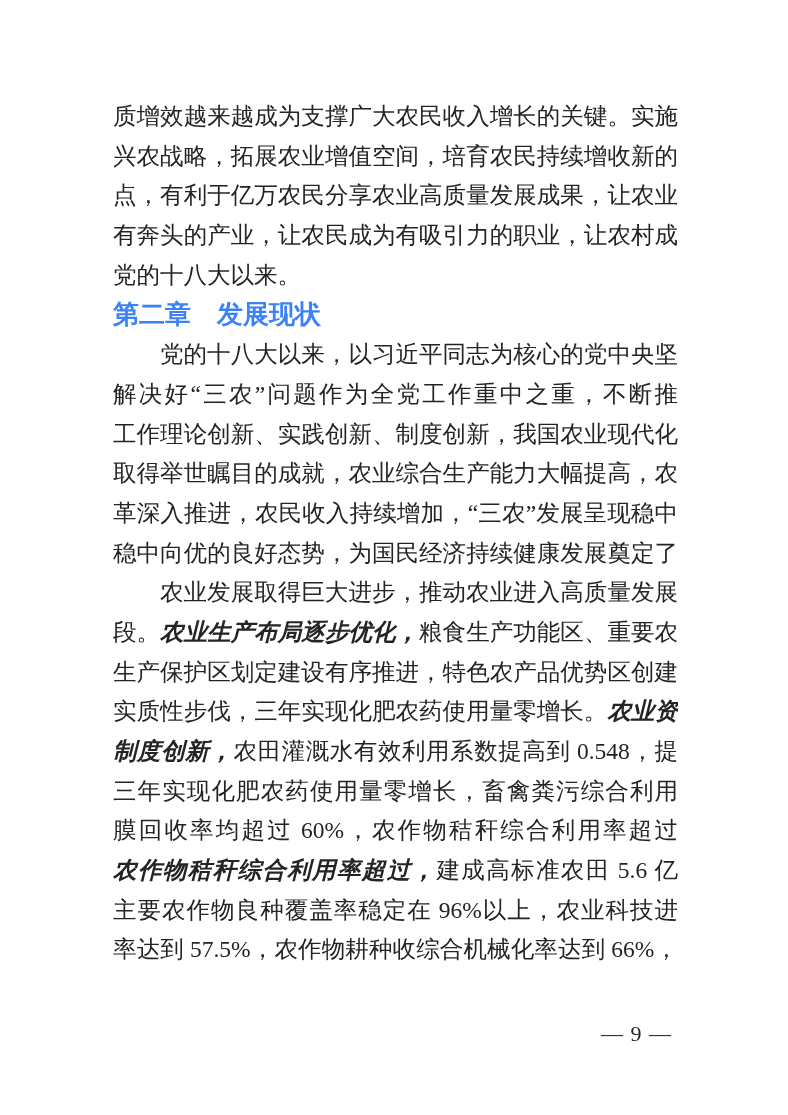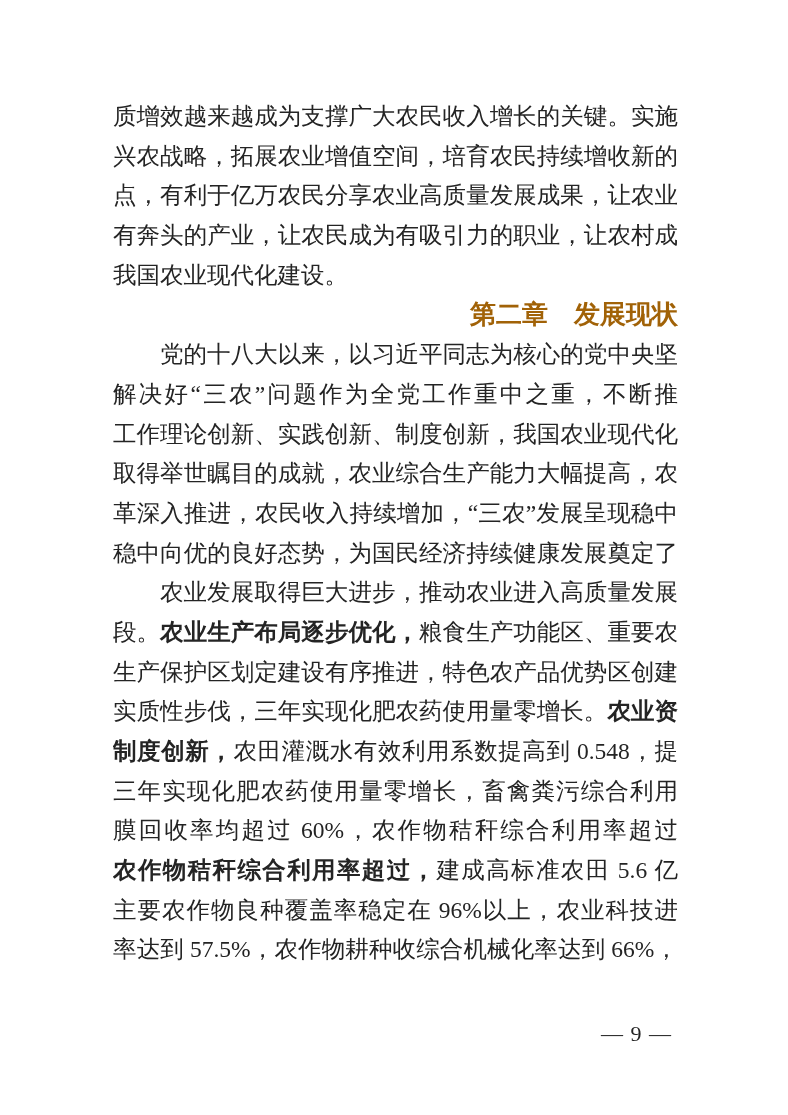--- a/index.html
+++ b/index.html
@@ -28,30 +28,30 @@
     color: #242424;
     text-align: justify;
     text-align-last: justify;
     text-justify: inter-character;
     overflow: hidden;
   }
 
   .line.end { text-align-last: left; }
   .line.indent { text-indent: 2em; }
 
-  .b { font-weight: 700; }
+  .b { font-weight: 700; font-style: italic; }
 
   .heading {
     font-family: "Liberation Sans", sans-serif;
     font-weight: 700;
     font-size: 26px;
     line-height: 39.7px;
     height: 39.7px;
-    color: #a16207;
-    text-align: right;
+    color: #3b82f6;
+    text-align: left;
     overflow: hidden;
   }
 
   .page-number {
     position: absolute;
     top: 1022px;
     right: 116px;
     font-family: "Liberation Serif", serif;
     font-size: 22px;
     line-height: 24px;
@@ -63,21 +63,21 @@
 </head>
 <body>
 
 <div class="page">
   <div class="textcol">
 
     <div class="line"><span>质增效越来越成为支撑广大农民收入增长的关键。实施质量</span></div>
     <div class="line"><span>兴农战略，拓展农业增值空间，培育农民持续增收新的增长</span></div>
     <div class="line"><span>点，有利于亿万农民分享农业高质量发展成果，让农业成为</span></div>
     <div class="line"><span>有奔头的产业，让农民成为有吸引力的职业，让农村成为安</span></div>
-    <div class="line end"><span>我国农业现代化建设。</span></div>
+    <div class="line end"><span>党的十八大以来。</span></div>
 
     <div class="heading">第二章　发展现状</div>
 
     <div class="line indent"><span>党的十八大以来，以习近平同志为核心的党中央坚持把</span></div>
     <div class="line"><span>解决好“三农”问题作为全党工作重中之重，不断推动“三农”</span></div>
     <div class="line"><span>工作理论创新、实践创新、制度创新，我国农业现代化建设</span></div>
     <div class="line"><span>取得举世瞩目的成就，农业综合生产能力大幅提高，农村改</span></div>
     <div class="line"><span>革深入推进，农民收入持续增加，“三农”发展呈现稳中向好、</span></div>
     <div class="line"><span>稳中向优的良好态势，为国民经济持续健康发展奠定了坚实</span></div>
 

